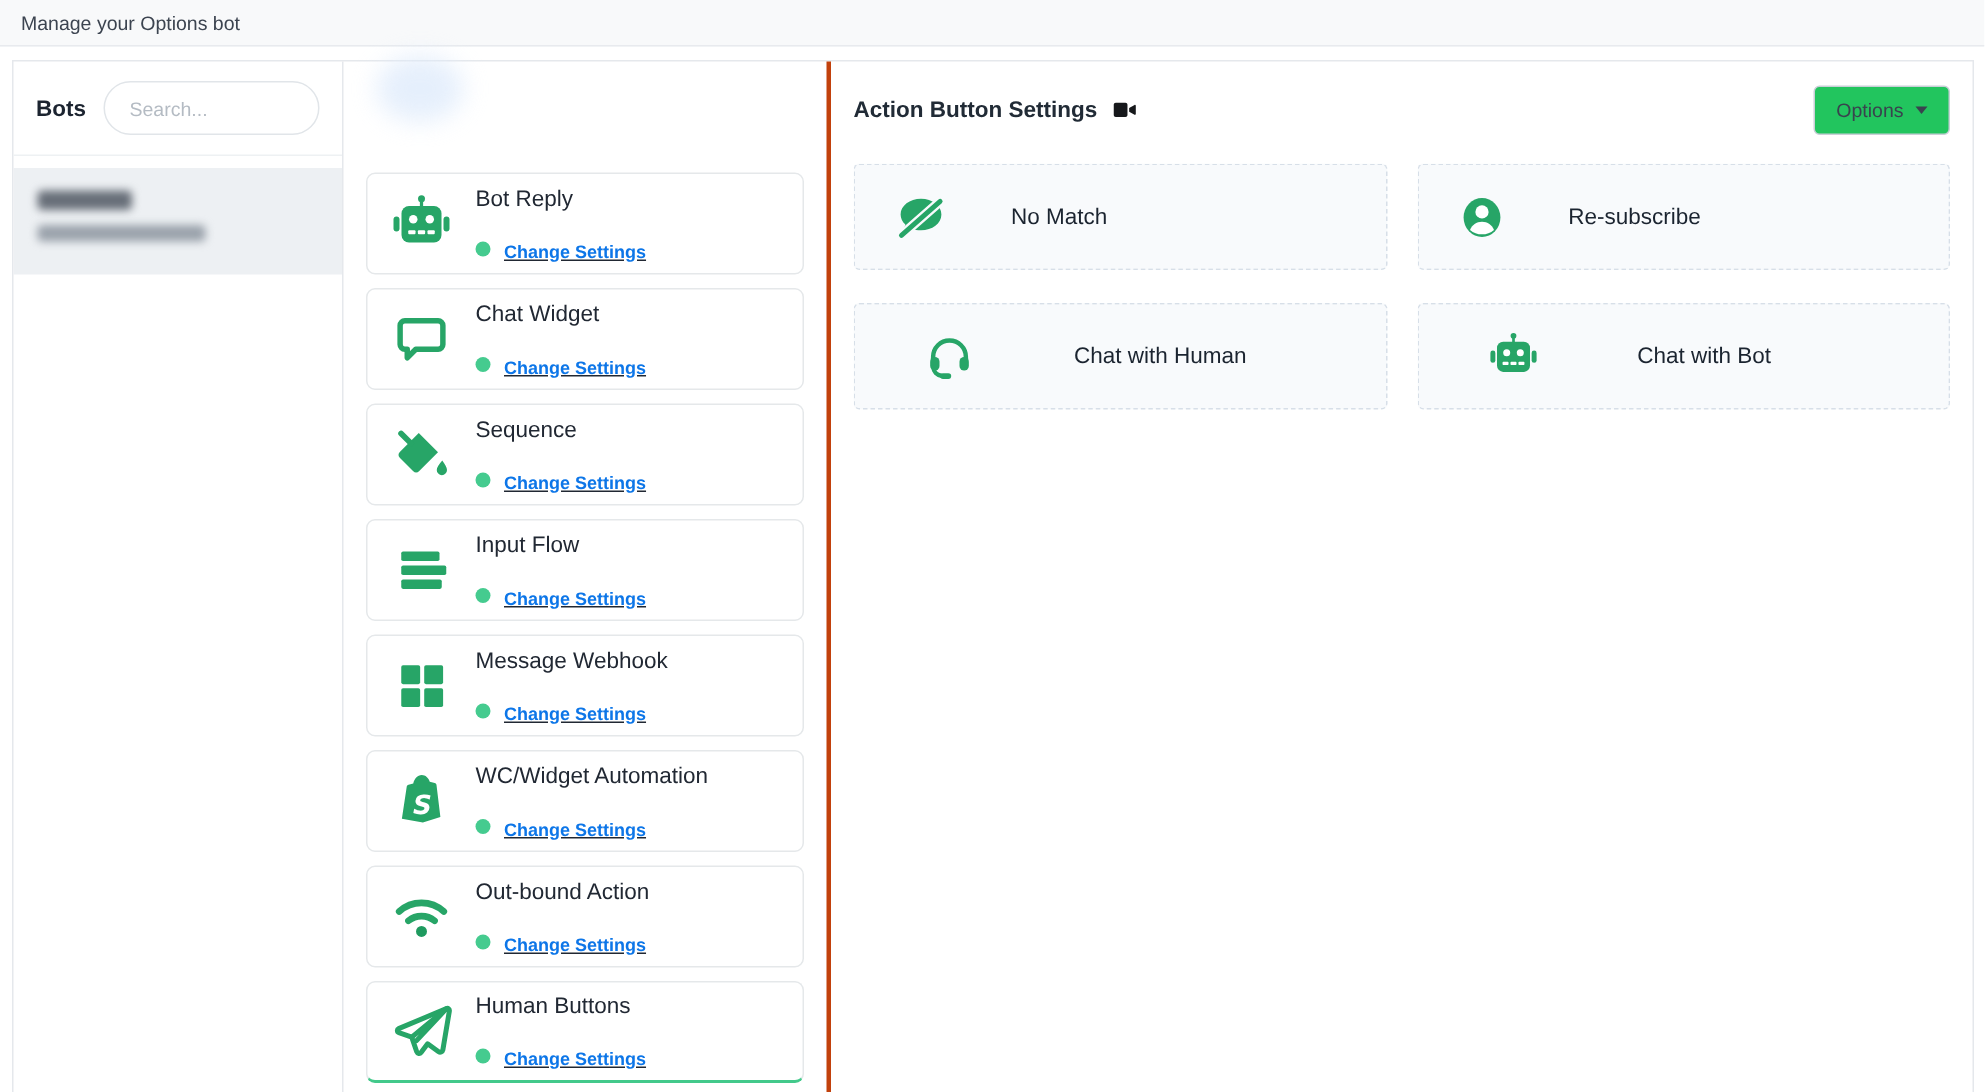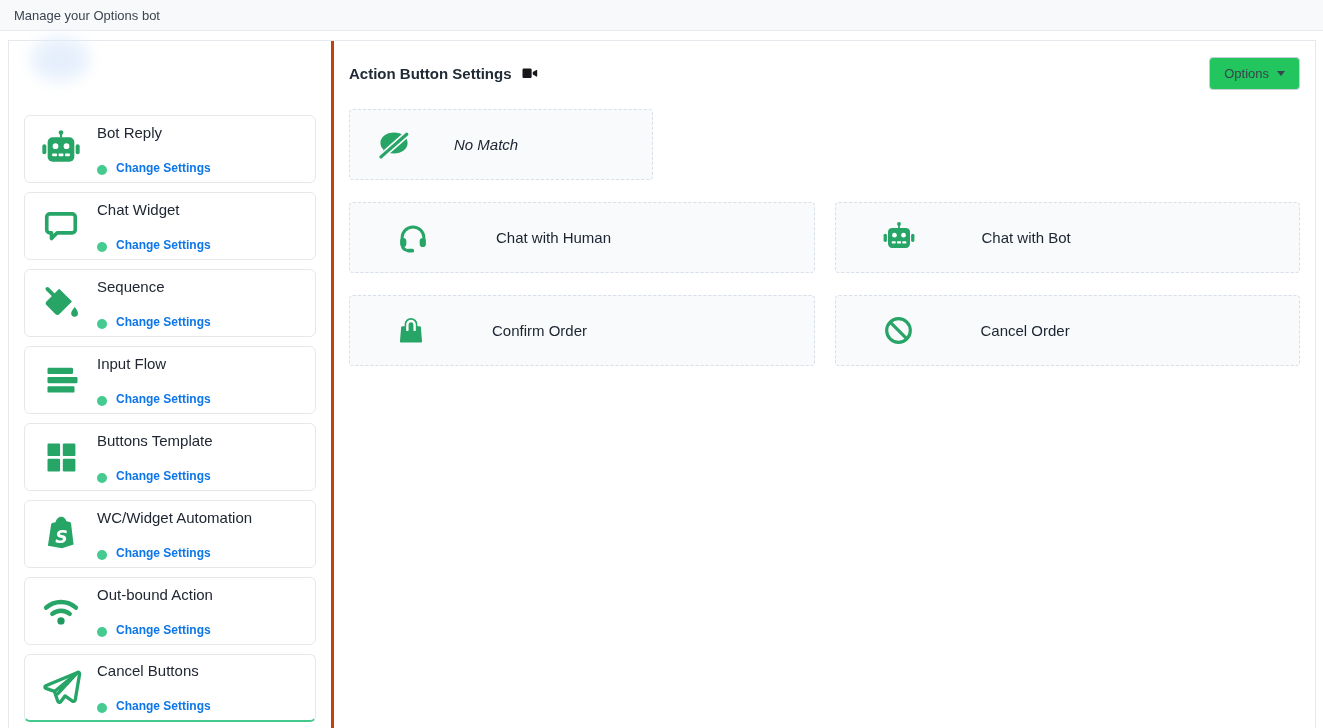--- a/index.html
+++ b/index.html
@@ -48,56 +48,66 @@
     position:absolute; left:22px; top:-4px; width:58px; height:44px;
     background:#ddeafb; border-radius:50%; filter:blur(8px); opacity:.75;
   }
   .feature-card {
     height:68px; background:#fff; border:1px solid #e5e8ea; border-radius:6px;
     margin-bottom:9px; display:flex; align-items:center; cursor:pointer;
   }
   .feature-card.selected { border-bottom:2px solid #43c98b; }
   .feature-icon { width:72px; display:flex; justify-content:center; align-items:center; flex-shrink:0; }
   .feature-title { font-size:15px; font-weight:500; color:#212833; }
-  .feature-sub { display:flex; align-items:flex-end; gap:9px; margin-top:20px; }
+  .feature-sub { display:flex; align-items:flex-start; gap:9px; margin-top:20px;text-decoration:underline; }
   .dot { width:10px; height:10px; border-radius:50%; background:#45cb8f; }
   .change-link { font-size:12px; font-weight:700; color:#0d76e8; text-decoration:none; cursor:pointer; }
   
   .panel { flex:1; padding:0 15px; min-width:0; }
   .panel-header { margin-top:16px; height:33px; display:flex; align-items:center; justify-content:space-between;gap:20px; }
   .panel-title-group { display:flex; align-items:center; gap:10px; }
   .panel-title { font-size:15px; font-weight:600; color:#212b36; }
   .options-btn {
     height:33px; padding:0 14px; background:#22c55e; border:1px solid #c9cfd7; border-radius:4px;
     font-size:13px; color:#39434e; display:flex; align-items:center; gap:8px; cursor:pointer;
     font-family:"Liberation Sans", sans-serif;
   }
   .caret-down { width:0; height:0; border-left:4px solid transparent; border-right:4px solid transparent; border-top:5px solid #39434e; }
   .actions-row { display:grid; gap:20px; margin-top:19px; }
-  .cols-3 { grid-template-columns:repeat(3,1fr);font-style:italic; }
+  .cols-3 { grid-template-columns:repeat(2,1fr); }
   .cols-2 { grid-template-columns:repeat(2,1fr); }
   .actions-row + .actions-row { margin-top:22px; }
   .action-card {
     height:71px; background:#f8fafc; border:1px dashed #d7dfe8; border-radius:4px;
     display:flex; align-items:center; cursor:pointer;
   }
   .action-card .a-icon { margin-left:26px; flex-shrink:0; display:flex; }
   .action-card .a-label { margin-left:42px; font-size:15px; font-weight:500; color:#1b2430; }
   .cols-2 .action-card .a-icon { margin-left:46px; }
   .cols-2 .action-card .a-label { margin-left:66px; }
 </style>
 </head>
 <body>
 
 <div class="topbar">
   <span>Manage your Options bot</span>
 </div>
 
 <div class="main-card">
 
+  <div class="sidebar">
+    <div class="sidebar-header">
+      <span class="bots-heading">Bots</span>
+      <input class="search-input" type="text" placeholder="Search..." style="">
+    </div>
+    <div class="bot-item">
+      <div class="blur-line-1"></div>
+      <div class="blur-line-2"></div>
+    </div>
+  </div>
 
   <div class="middle">
     <div class="blob"></div>
 
     <div class="feature-card">
       <span class="feature-icon">
         <svg width="42" height="40" viewBox="0 0 24 24">
             <g fill="#27a567">
           <circle cx="12" cy="2.1" r="1.4"></circle>
               <rect x="11.35" y="2.7" width="1.3" height="2.4"></rect>
@@ -181,21 +191,21 @@
         <svg width="36" height="36" viewBox="0 0 24 24">
             <g fill="#27a567">
           <rect x="3" y="3" width="8.4" height="8.4" rx=".8"></rect>
               <rect x="13.2" y="3" width="8.4" height="8.4" rx=".8"></rect>
           <rect x="3" y="13.2" width="8.4" height="8.4" rx=".8"></rect>
               <rect x="13.2" y="13.2" width="8.4" height="8.4" rx=".8"></rect>
             </g>
         </svg>
       </span>
       <div>
-        <div class="feature-title">Buttons Template</div>
+        <div class="feature-title">Message Webhook</div>
         <div class="feature-sub">
             <span class="dot"></span>
           <span class="change-link">Change Settings</span>
           </div>
       </div>
     </div>
 
     <div class="feature-card">
       <span class="feature-icon">
         <svg width="40" height="42" viewBox="0 0 24 24">
@@ -232,21 +242,21 @@
     </div>
 
     <div class="feature-card selected">
       <span class="feature-icon">
         <svg width="42" height="42" viewBox="0 0 24 24" fill="none" stroke="#27a567" stroke-width="1.9" stroke-linejoin="round" stroke-linecap="round">
           <path d="M21.5 3.1 3.3 10.7c-.7.3-.65 1.3.08 1.55l4.9 1.7 1.9 5.6c.25.7 1.2.85 1.65.25l2.5-3.3 4.2 3c.6.4 1.45.07 1.6-.65L22.6 4.1c.15-.8-.5-1.3-1.1-1z"></path>
           <path d="M8.3 13.95 21.5 3.1l-11.4 12.2"></path>
         </svg>
       </span>
       <div>
-        <div class="feature-title">Cancel Buttons</div>
+        <div class="feature-title">Human Buttons</div>
         <div class="feature-sub">
             <span class="dot"></span>
           <span class="change-link">Change Settings</span>
           </div>
       </div>
     </div>
   </div>
 
   <div class="panel">
     <div class="panel-header">
@@ -267,20 +277,30 @@
     <div class="actions-row cols-3">
       <div class="action-card">
         <span class="a-icon">
           <svg width="36" height="34" viewBox="0 0 24 24">
             <path fill="#27a567" d="M12 3.2c-5.3 0-9.6 3.3-9.6 7.4 0 1.8.85 3.45 2.25 4.75-.25 1-.85 1.9-1.7 2.6-.3.25-.1.75.3.72 1.75-.1 3.2-.7 4.3-1.4 1.3.5 2.85.78 4.45.78 5.3 0 9.6-3.3 9.6-7.45S17.3 3.2 12 3.2z"></path>
             <line x1="2.8" y1="20.4" x2="21" y2="4.4" stroke="#f8fafc" stroke-width="4.6" stroke-linecap="round"></line>
             <line x1="2.8" y1="20.4" x2="21" y2="4.4" stroke="#27a567" stroke-width="2.3" stroke-linecap="round"></line>
           </svg>
         </span>
         <span class="a-label">No Match</span>
+      </div>
+      <div class="action-card">
+        <span class="a-icon">
+          <svg width="32" height="34" viewBox="0 0 24 24">
+            <ellipse cx="12" cy="12" rx="9.2" ry="9.8" fill="#27a567"></ellipse>
+            <circle cx="12" cy="9.2" r="3.3" fill="#fff"></circle>
+            <path d="M6 18.2c1-2.5 3.2-4.1 6-4.1s5 1.6 6 4.1a9.2 9.2 0 0 1-12 0z" fill="#fff"></path>
+          </svg>
+        </span>
+        <span class="a-label">Re-subscribe</span>
       </div>
     </div>
 
     <div class="actions-row cols-2">
       <div class="action-card">
         <span class="a-icon">
           <svg width="34" height="34" viewBox="0 0 24 24">
             <g fill="none" stroke="#27a567" stroke-width="2.1" stroke-linecap="round">
               <path d="M4.3 13.8v-1.9a7.7 7.7 0 0 1 15.4 0v1.9"></path>
               <path d="M4.5 16.8c0 2.3 1.6 3.7 3.6 4"></path>
@@ -310,34 +330,14 @@
                 <rect x="6.7" y="14.7" width="2.9" height="1.6" rx=".4"></rect>
                 <rect x="10.55" y="14.7" width="2.9" height="1.6" rx=".4"></rect>
                 <rect x="14.4" y="14.7" width="2.9" height="1.6" rx=".4"></rect>
               </g>
           </svg>
         </span>
         <span class="a-label">Chat with Bot</span>
       </div>
     </div>
 
-    <div class="actions-row cols-2">
-      <div class="action-card">
-        <span class="a-icon">
-          <svg width="30" height="34" viewBox="0 0 24 24">
-            <path fill="#27a567" d="M6.9 8.1V6.7a5.1 5.1 0 0 1 10.2 0v1.4h1.9c.45 0 .82.32.87.77l.96 11.3c.05.6-.42 1.03-1 1.03H4.17c-.58 0-1.05-.43-1-1.03l.96-11.3c.05-.45.42-.77.87-.77h1.9z"></path>
-            <path d="M9.1 11.1V6.9a2.9 2.9 0 0 1 5.8 0v4.2" stroke="#fff" stroke-width="1.9" fill="none" stroke-linecap="round"></path>
-          </svg>
-        </span>
-        <span class="a-label">Confirm Order</span>
-      </div>
-      <div class="action-card">
-        <span class="a-icon">
-          <svg width="33" height="33" viewBox="0 0 24 24" fill="none" stroke="#27a567" stroke-width="2.3">
-            <circle cx="12" cy="12" r="8.6"></circle>
-            <line x1="5.9" y1="5.9" x2="18.1" y2="18.1"></line>
-          </svg>
-        </span>
-        <span class="a-label">Cancel Order</span>
-      </div>
-    </div>
   </div>
 </div>
 
 </body></html>

